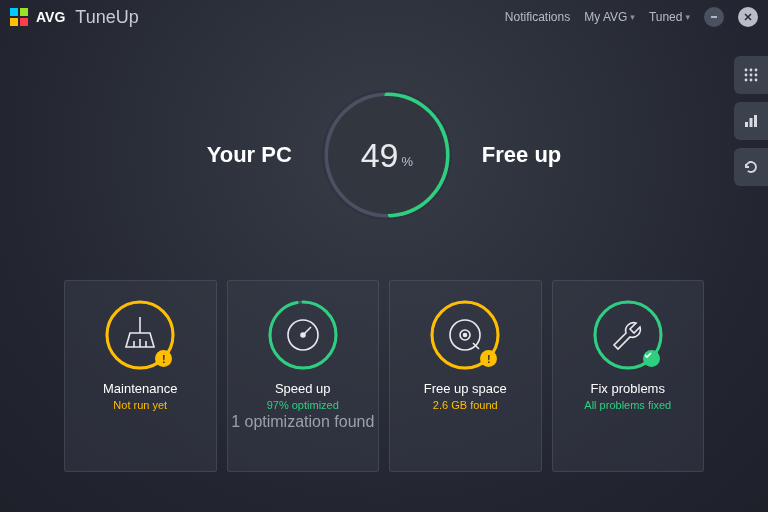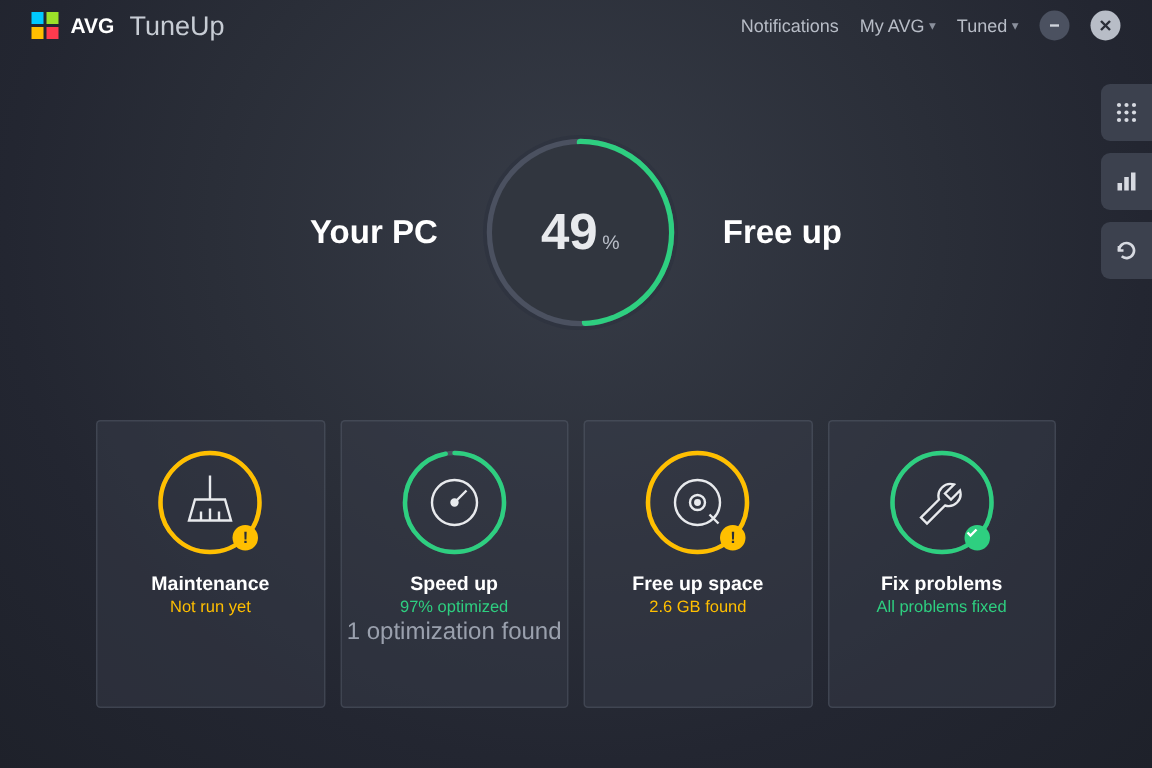--- a/index.html
+++ b/index.html
@@ -1,18 +1,18 @@
 <!DOCTYPE html>
 <html><head>
 <meta charset="utf-8">
 <style>
 html,body{margin:0;padding:0;width:768px;height:512px;overflow:hidden;font-family:"Segoe UI",Arial,sans-serif;background:#000}
 .app{width:768px;height:512px;background:radial-gradient(ellipse at 50% 30%,#373c47 0%,#2a2e38 45%,#232631 70%,#1e212a 100%);position:relative;color:#e8eaed}
 
-.hdr{height:34px;display:flex;padding:0 21px;position:relative}
+.hdr{height:34px;display:flex;padding:0 10px;position:relative}
 .logo{display:flex;align-items:center;gap:6px}
 .logo-sq{width:18px;height:18px;position:relative}
 .logo-sq span{position:absolute;width:8px;height:8px}
 .l1{background:#00c9ff;top:0;left:0}
 .l2{background:#9be129;top:0;right:0}
 .l3{background:#ffbf00;bottom:0;left:0}
 .l4{background:#ff3b4e;bottom:0;right:0}
 .logo-txt{font-weight:700;font-size:14px;color:#fff;margin-left:2px}
 .logo-sub{font-size:18px;color:#c7ccd4;margin-left:4px}
 .hdr-r{margin-left:auto;display:flex;align-items:center;gap:14px}
@@ -24,32 +24,32 @@
 
 .rail{position:absolute;right:0;top:56px;display:flex;flex-direction:column;gap:8px}
 .rbtn{width:34px;height:38px;background:#3c414e;border-top-left-radius:6px;border-bottom-left-radius:6px;display:flex;align-items:center;justify-content:center;cursor:pointer;color:#d7dae1}
 .rbtn svg{width:16px;height:16px}
 
 .main{position:absolute;top:90px;left:0;right:0;display:flex;align-items:center;justify-content:center;gap:30px}
 .mtxt{font-size:22px;color:#fff;font-weight:700}
 .gauge{width:130px;height:130px;position:relative}
 .gauge-bg{position:absolute;inset:0;border-radius:50%;background:#2f3440}
 .gauge-inner{position:absolute;inset:6px;border-radius:50%;background:#31363f;display:flex;align-items:center;justify-content:center}
-.gnum{font-size:34px;font-weight:700;color:#e8eaed}
+.gnum{font-size:34px;font-weight:400;color:#e8eaed}
 .gpct{font-size:13px;color:#babfc9;margin-left:3px;margin-top:12px}
 .gauge svg{position:absolute;inset:0}
 
 .cards{position:absolute;bottom:40px;left:64px;right:64px;display:flex;gap:10px}
 .card{flex:1;height:172px;background:rgba(58,63,76,.45);border:1px solid rgba(120,128,145,.25);border-radius:3px;display:flex;flex-direction:column;align-items:center;justify-content:flex-start;padding-top:18px;cursor:pointer;position:relative}
 .cicon{width:72px;height:72px;position:relative;margin-bottom:10px}
 .cicon svg{position:absolute;inset:0}
 .badge{position:absolute;right:4px;bottom:4px;width:17px;height:17px;border-radius:50%;display:flex;align-items:center;justify-content:center;font-size:11px;font-weight:700}
 .badge.warn{background:#ffbf00;color:#2a2e38}
 .badge.ok{background:#2ecf80;color:#fff}
-.ct{font-size:13px;color:#fff;font-weight:700}
+.ct{font-size:13px;color:#fff;font-weight:400}
 .cs1{font-size:11px;margin-top:3px}
 .cs2{font-size:16px;color:#9aa0ad;margin-top:2px}
 .or{color:#ffbf00}.gr{color:#2ecf80}
 </style>
 </head>
 <body>
 
 <div class="app">
 
   <div class="hdr">

